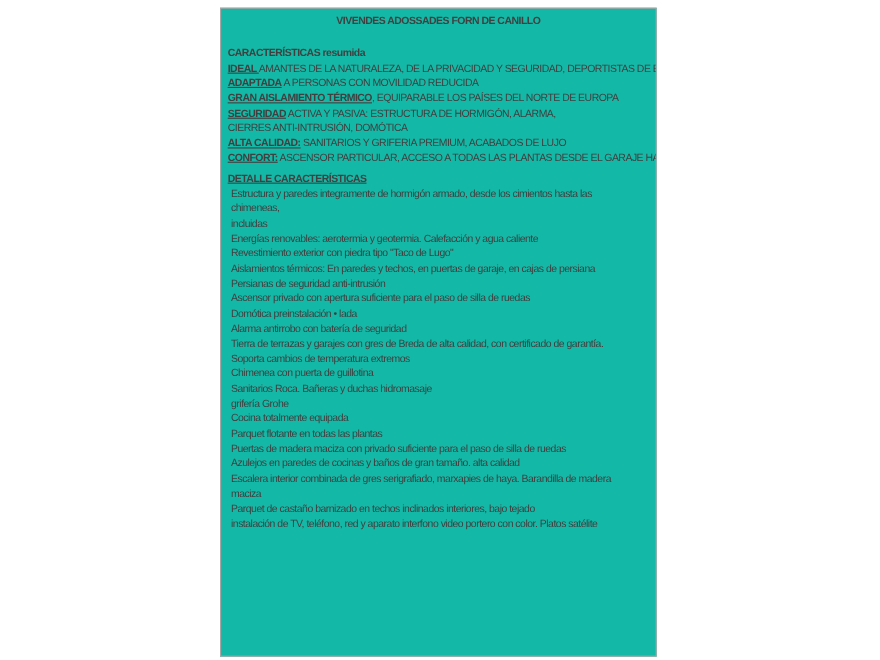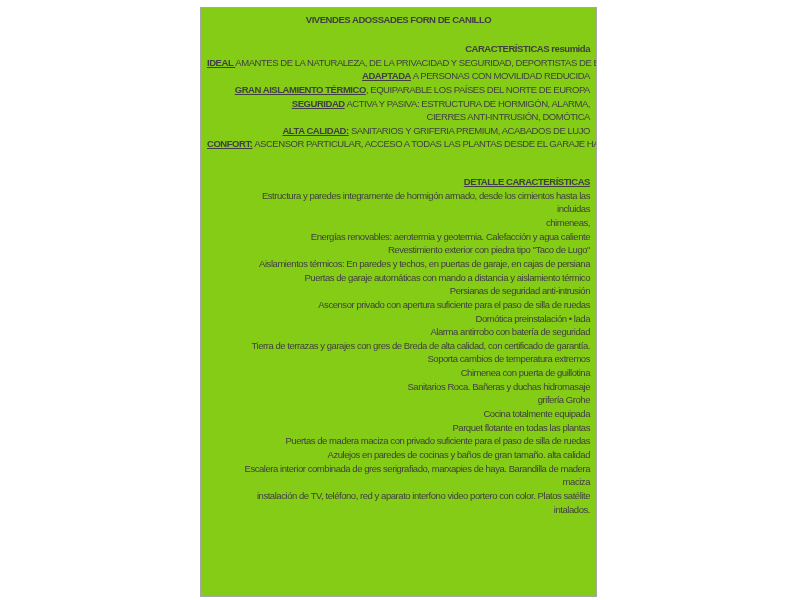--- a/index.html
+++ b/index.html
@@ -40,65 +40,64 @@
     font-weight: bold;
   }
   .underline {
     text-decoration: underline;
     font-weight: bold;
   }
   .detail-lines .line {
     padding-left: 3px;
   }
   .detail-section {
-    margin-top: 24px;
+    margin-top: 5px;
   }
-  .line { height: 13.65px; text-align: right; }
+  .line { height: 13.65px; }
 </style>
 </head>
 <body style="background: rgb(255, 255, 255);">
 
-<div class="page doc-text" style="color: rgb(64, 64, 64); border-color: rgb(166, 166, 166); background: #84cc16;">
+<div class="page doc-text" style="color: rgb(64, 64, 64); border-color: rgb(166, 166, 166); background: #14b8a6;">
   <div class="title">VIVENDES ADOSSADES FORN DE CANILLO</div>
 
   <div class="summary-section">
     <div class="heading line">CARACTERÍSTICAS resumida</div>
     <div id="summary-lines" class="summary-lines">
         <div class="line"><span class="underline">IDEAL </span><span>AMANTES DE LA NATURALEZA, DE LA PRIVACIDAD Y SEGURIDAD, DEPORTISTAS DE ELITE,</span></div>
         <div class="line"><span class="underline">ADAPTADA</span><span> A PERSONAS CON MOVILIDAD REDUCIDA</span></div>
         <div class="line"><span class="underline">GRAN AISLAMIENTO TÉRMICO</span><span>, EQUIPARABLE LOS PAÍSES DEL NORTE DE EUROPA</span></div>
         <div class="line"><span class="underline">SEGURIDAD</span><span> ACTIVA Y PASIVA: ESTRUCTURA DE HORMIGÓN, ALARMA,</span></div>
         <div class="line"><span>CIERRES ANTI-INTRUSIÓN, DOMÓTICA</span></div>
         <div class="line"><span class="underline">ALTA CALIDAD:</span><span> SANITARIOS Y GRIFERIA PREMIUM, ACABADOS DE LUJO</span></div>
         <div class="line"><span class="underline">CONFORT:</span><span> ASCENSOR PARTICULAR, ACCESO A TODAS LAS PLANTAS DESDE EL GARAJE HASTA EL PISO</span></div>
       </div>
   </div>
 
   <div class="detail-section">
     <div class="heading underline line">DETALLE CARACTERÍSTICAS</div>
     <div id="detail-lines" class="detail-lines">
         <div class="line">Estructura y paredes integramente de hormigón armado, desde los cimientos hasta las</div>
+        <div class="line">chimeneas,</div>
         <div class="line">incluidas</div>
-        <div class="line">chimeneas,</div>
         <div class="line">Energías renovables: aerotermia y geotermia. Calefacción y agua caliente</div>
         <div class="line">Revestimiento exterior con piedra tipo "Taco de Lugo"</div>
         <div class="line">Aislamientos térmicos: En paredes y techos, en puertas de garaje, en cajas de persiana</div>
-        <div class="line">Puertas de garaje automáticas con mando a distancia y aislamiento térmico</div>
         <div class="line">Persianas de seguridad anti-intrusión</div>
         <div class="line">Ascensor privado con apertura suficiente para el paso de silla de ruedas</div>
         <div class="line">Domótica preinstalación • lada</div>
         <div class="line">Alarma antirrobo con batería de seguridad</div>
         <div class="line">Tierra de terrazas y garajes con gres de Breda de alta calidad, con certificado de garantía.</div>
         <div class="line">Soporta cambios de temperatura extremos</div>
         <div class="line">Chimenea con puerta de guillotina</div>
         <div class="line">Sanitarios Roca. Bañeras y duchas hidromasaje</div>
         <div class="line">grifería Grohe</div>
         <div class="line">Cocina totalmente equipada</div>
         <div class="line">Parquet flotante en todas las plantas</div>
         <div class="line">Puertas de madera maciza con privado suficiente para el paso de silla de ruedas</div>
         <div class="line">Azulejos en paredes de cocinas y baños de gran tamaño. alta calidad</div>
         <div class="line">Escalera interior combinada de gres serigrafiado, marxapies de haya. Barandilla de madera</div>
         <div class="line">maciza</div>
+        <div class="line">Parquet de castaño barnizado en techos inclinados interiores, bajo tejado</div>
         <div class="line">instalación de TV, teléfono, red y aparato interfono video portero con color. Platos satélite</div>
-        <div class="line">intalados.</div>
       </div>
   </div>
 </div>
 
 </body></html>

